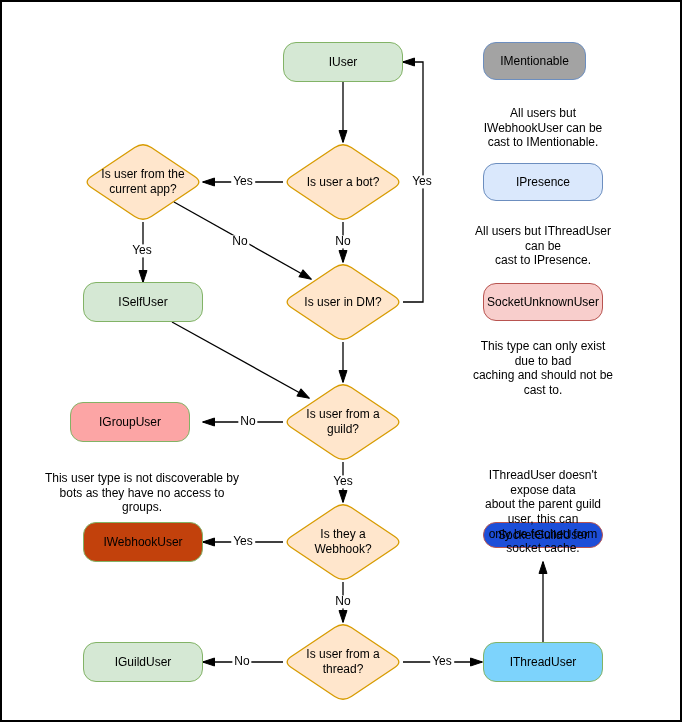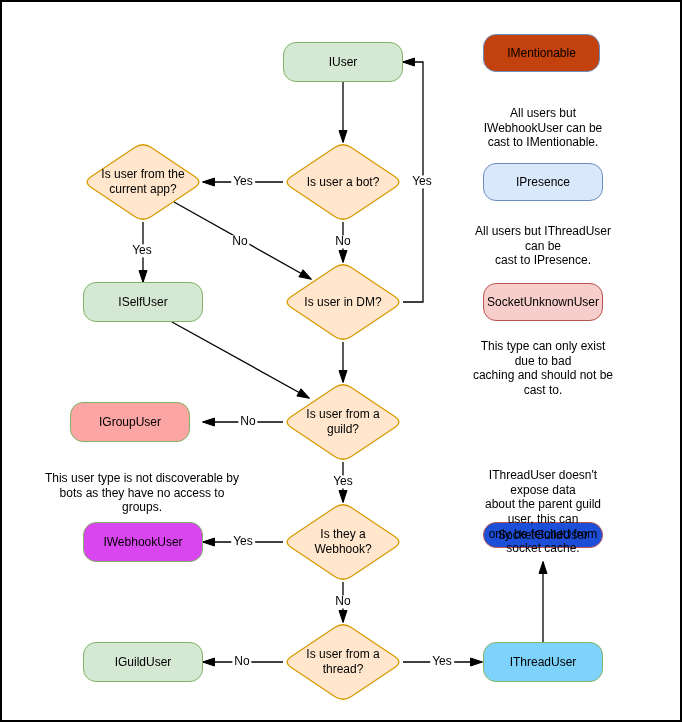--- a/index.html
+++ b/index.html
@@ -81,26 +81,26 @@
         <polyline points="341,460 341,500" fill="none" stroke="#000000" stroke-width="1.3" marker-end="url(#arrow)"></polyline>
         <polyline points="281,540 201,540" fill="none" stroke="#000000" stroke-width="1.3" marker-end="url(#arrow)"></polyline>
         <polyline points="341,580 341,620" fill="none" stroke="#000000" stroke-width="1.3" marker-end="url(#arrow)"></polyline>
         <polyline points="281,660 201,660" fill="none" stroke="#000000" stroke-width="1.3" marker-end="url(#arrow)"></polyline>
         <polyline points="401,660 480,660" fill="none" stroke="#000000" stroke-width="1.3" marker-end="url(#arrow)"></polyline>
         <polyline points="541,640 541,560" fill="none" stroke="#000000" stroke-width="1.3" marker-end="url(#arrow)"></polyline>
       </g>
   </svg>
   <div class="layer" id="overlay" style="width:682px;height:722px;">
       <div class="node-box" style="left: 281px; top: 40px; width: 120px; height: 40px; background: rgb(213, 232, 212); border-color: rgb(130, 179, 102);">IUser</div>
-      <div class="node-box" style="left: 481px; top: 32px; width: 117px; height: 38px; background: #c2410c; border-color: rgb(108, 142, 191);">IMentionable</div>
+      <div class="node-box" style="left: 481px; top: 40px; width: 103px; height: 38px; background: #a3a3a3; border-color: rgb(108, 142, 191);">IMentionable</div>
       <div class="node-box" style="left: 481px; top: 161px; width: 120px; height: 38px; background: rgb(218, 232, 252); border-color: rgb(108, 142, 191);">IPresence</div>
       <div class="node-box" style="left: 481px; top: 281px; width: 120px; height: 38px; background: rgb(248, 206, 204); border-color: rgb(184, 84, 80);">SocketUnknownUser</div>
       <div class="node-box" style="left: 81px; top: 280px; width: 120px; height: 40px; background: rgb(213, 232, 212); border-color: rgb(130, 179, 102);">ISelfUser</div>
       <div class="node-box" style="left: 68px; top: 400px; width: 120px; height: 40px; background: #fca5a5; border-color: rgb(130, 179, 102);">IGroupUser</div>
-      <div class="node-box" style="left: 81px; top: 520px; width: 120px; height: 40px; background: #d946ef; border-color: rgb(130, 179, 102);">IWebhookUser</div>
+      <div class="node-box" style="left: 81px; top: 520px; width: 120px; height: 40px; background: #c2410c; border-color: rgb(130, 179, 102);">IWebhookUser</div>
       <div class="node-box" style="left: 81px; top: 640px; width: 120px; height: 40px; background: rgb(213, 232, 212); border-color: rgb(130, 179, 102);">IGuildUser</div>
       <div class="node-box" style="left: 481px; top: 520px; width: 120px; height: 26px; background: #1d4ed8; border-color: rgb(184, 84, 80);">SocketGuildUser</div>
       <div class="node-box" style="left: 481px; top: 640px; width: 120px; height: 40px; background: #7dd3fc; border-color: rgb(130, 179, 102);">IThreadUser</div>
       <div class="diamond-label" style="left: 341px; top: 180px;">Is user a bot?</div>
       <div class="diamond-label" style="left: 141px; top: 180px;">Is user from the
 current app?</div>
       <div class="diamond-label" style="left: 341px; top: 300px;">Is user in DM?</div>
       <div class="diamond-label" style="left: 341px; top: 420px;">Is user from a
 guild?</div>
       <div class="diamond-label" style="left: 341px; top: 540px;">Is they a

